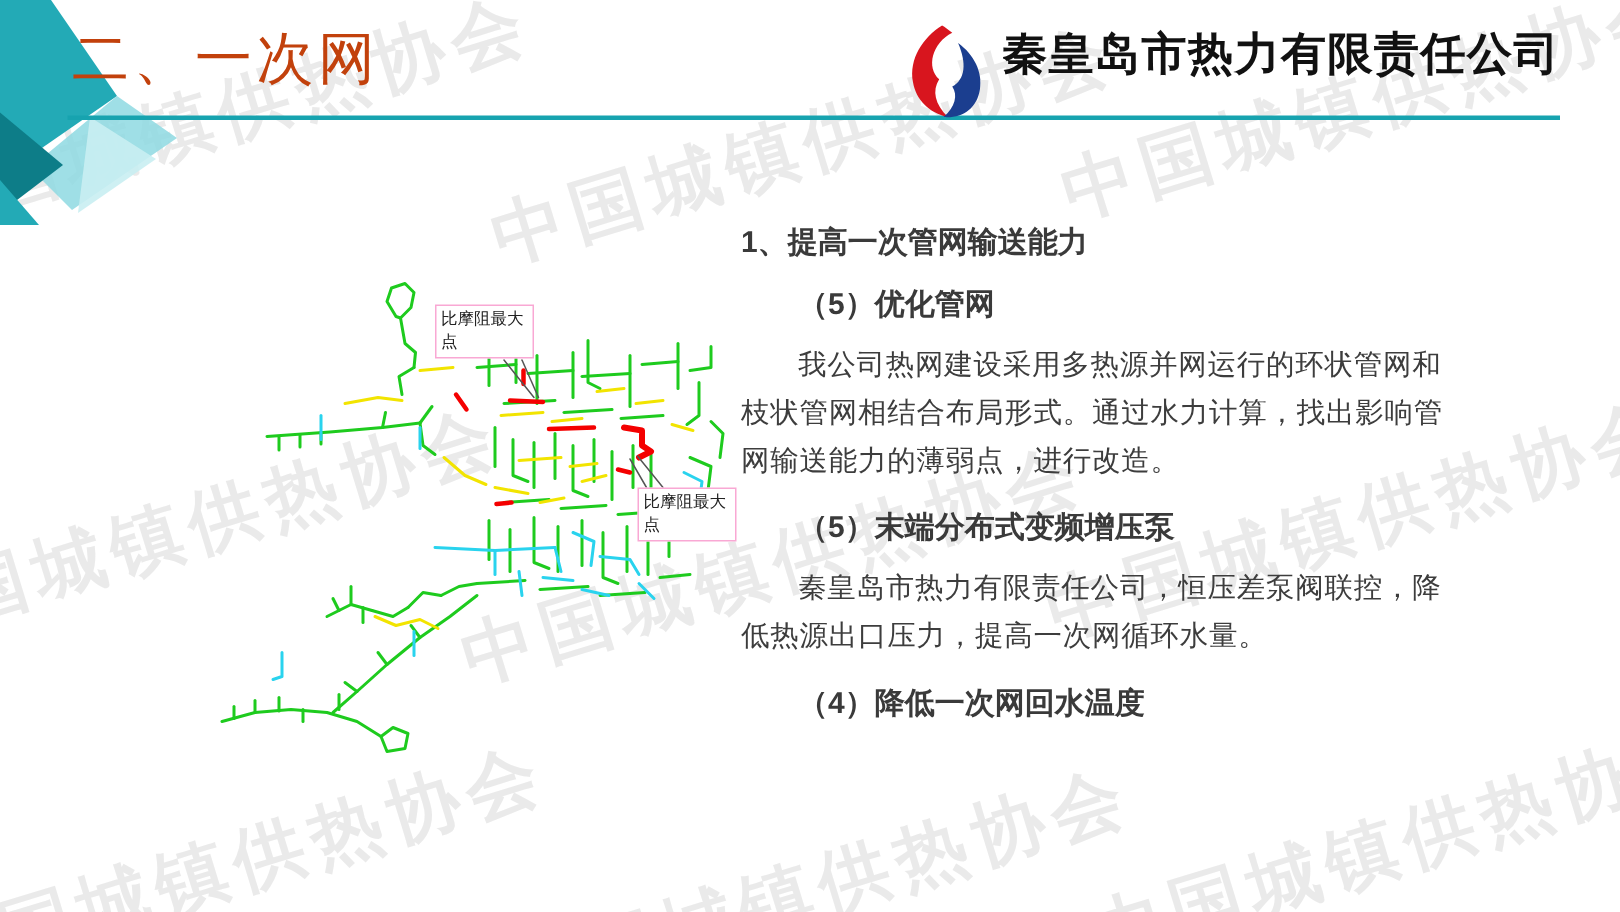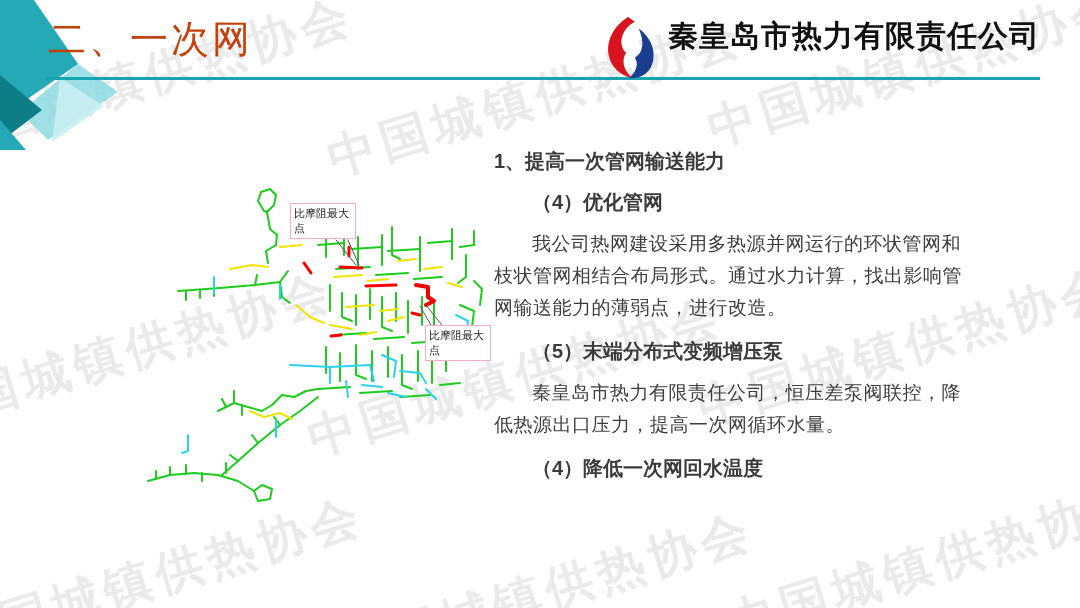--- a/index.html
+++ b/index.html
@@ -179,20 +179,20 @@
       <polyline points="301,140 290,121" fill="none" stroke="#555555" stroke-width="1" stroke-linecap="round" stroke-linejoin="round"></polyline>
       <polyline points="312,140 295,119" fill="none" stroke="#555555" stroke-width="1" stroke-linecap="round" stroke-linejoin="round"></polyline>
     </svg>
   <div class="callout callout-1">比摩阻最大点</div>
   <div class="callout callout-2">比摩阻最大点</div>
 </div>
 
 <div class="content">
   <h1>1、提高一次管网输送能力</h1>
 
-  <div class="sub">（4）优化管网</div>
+  <div class="sub">（5）优化管网</div>
   <p>我公司热网建设采用多热源并网运行的环状管网和枝状管网相结合布局形式。通过水力计算，找出影响管网输送能力的薄弱点，进行改造。</p>
 
   <div class="sub">（5）末端分布式变频增压泵</div>
   <p>秦皇岛市热力有限责任公司，恒压差泵阀联控，降低热源出口压力，提高一次网循环水量。</p>
 
   <div class="sub">（4）降低一次网回水温度</div>
 </div>
 
 </body></html>

